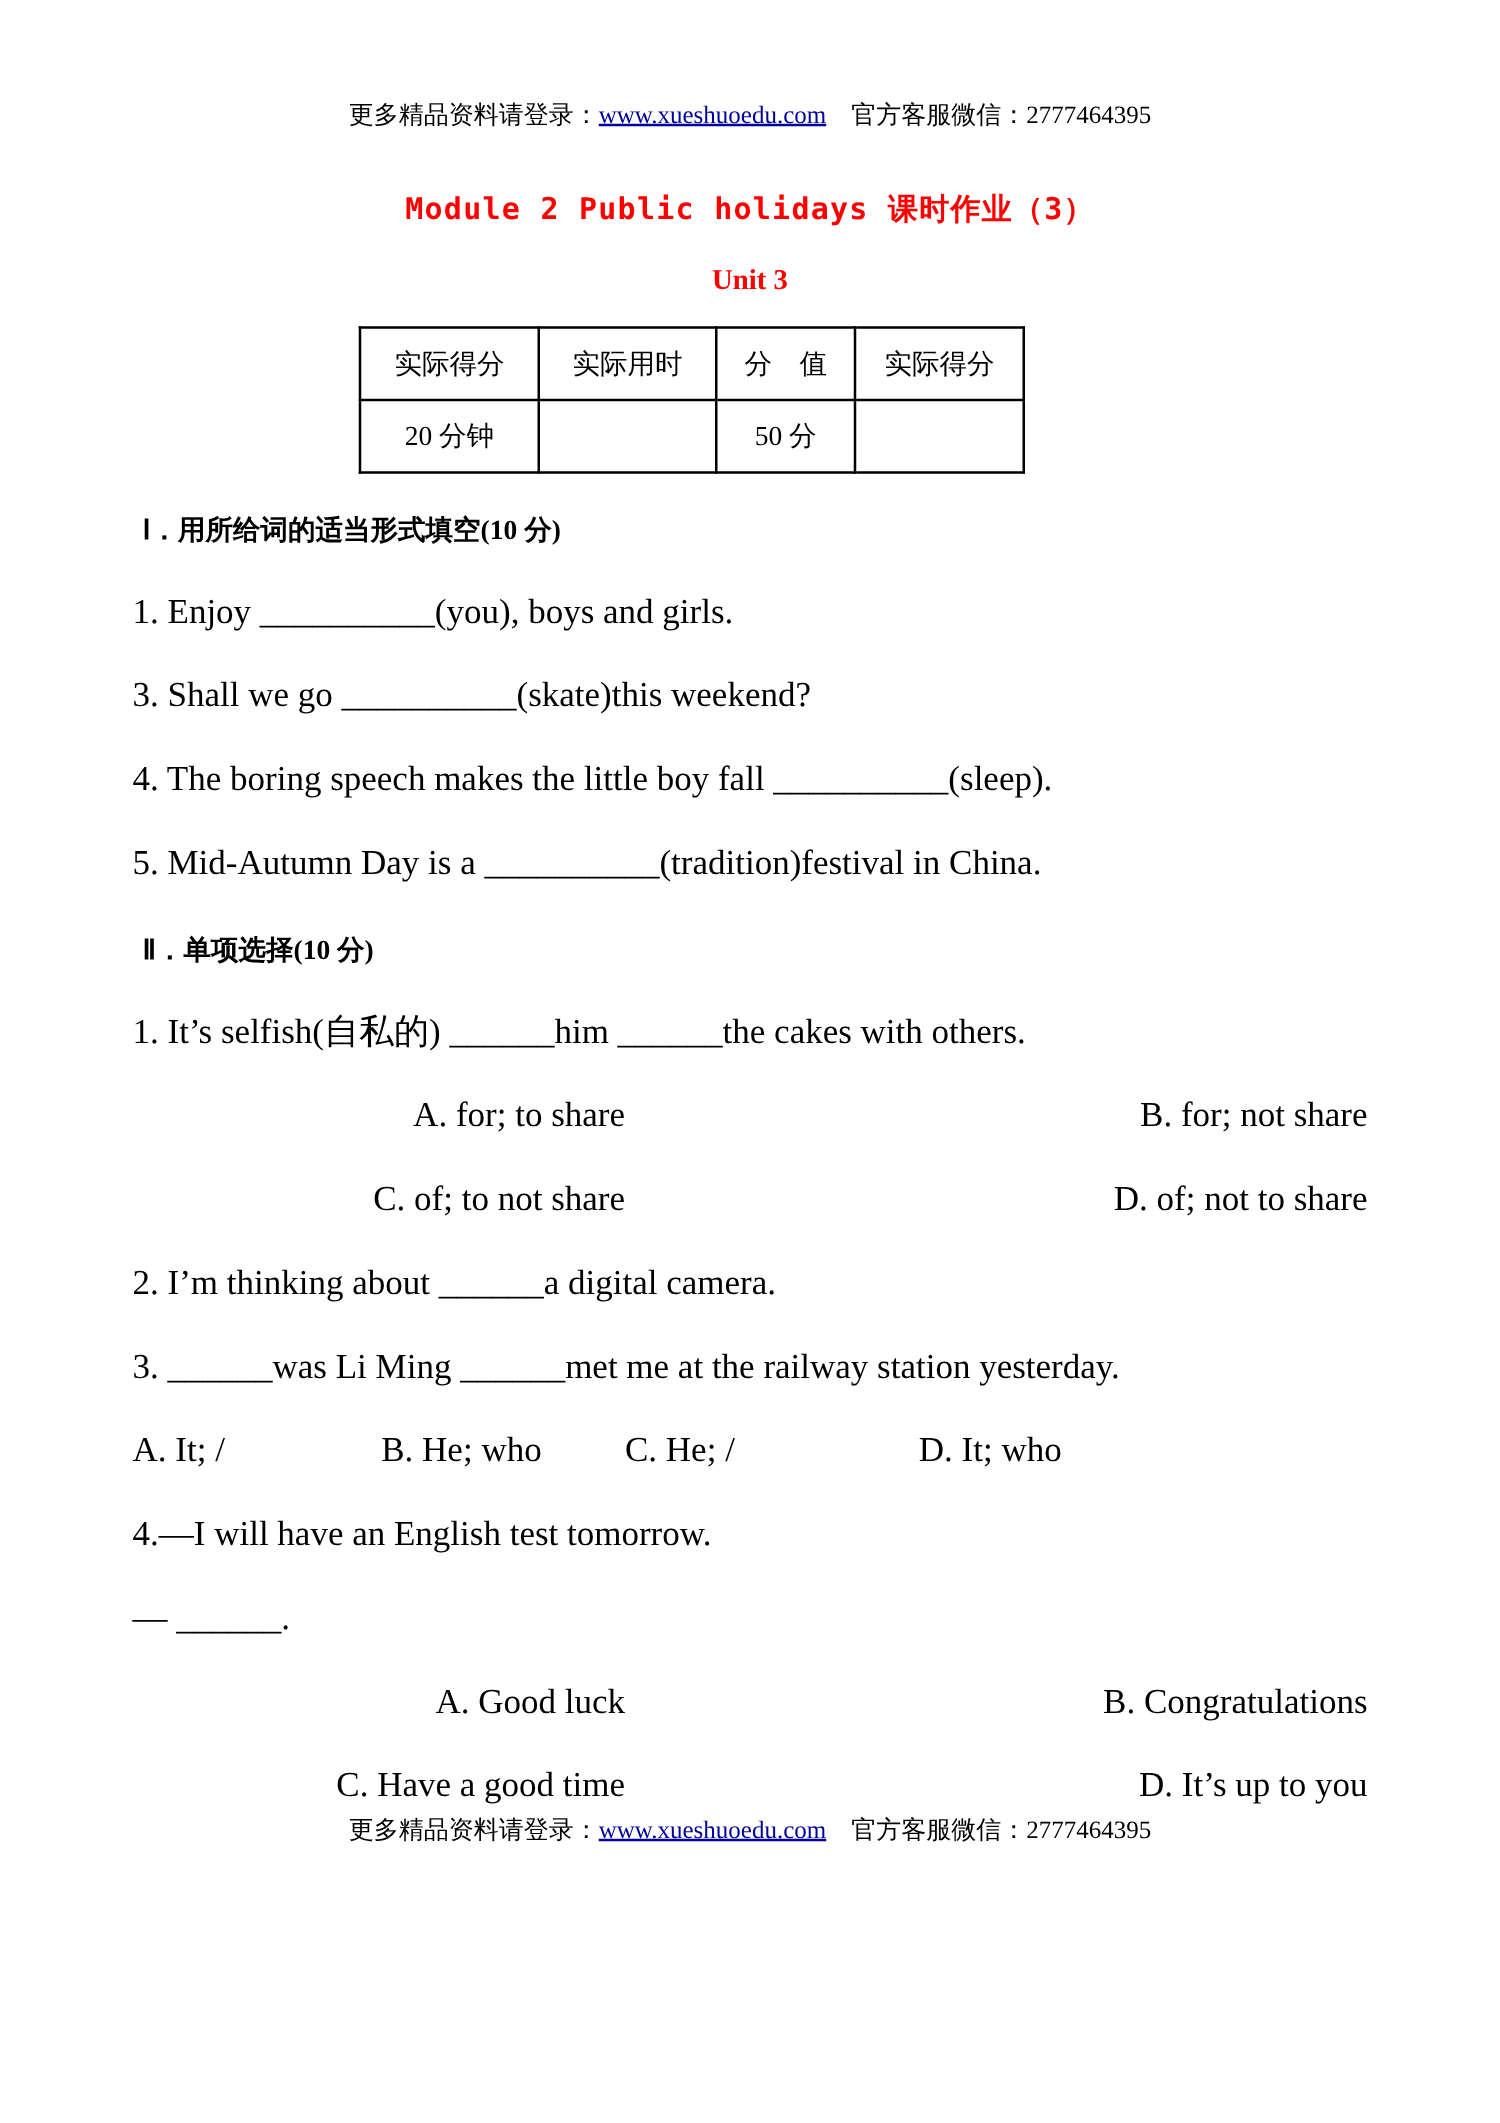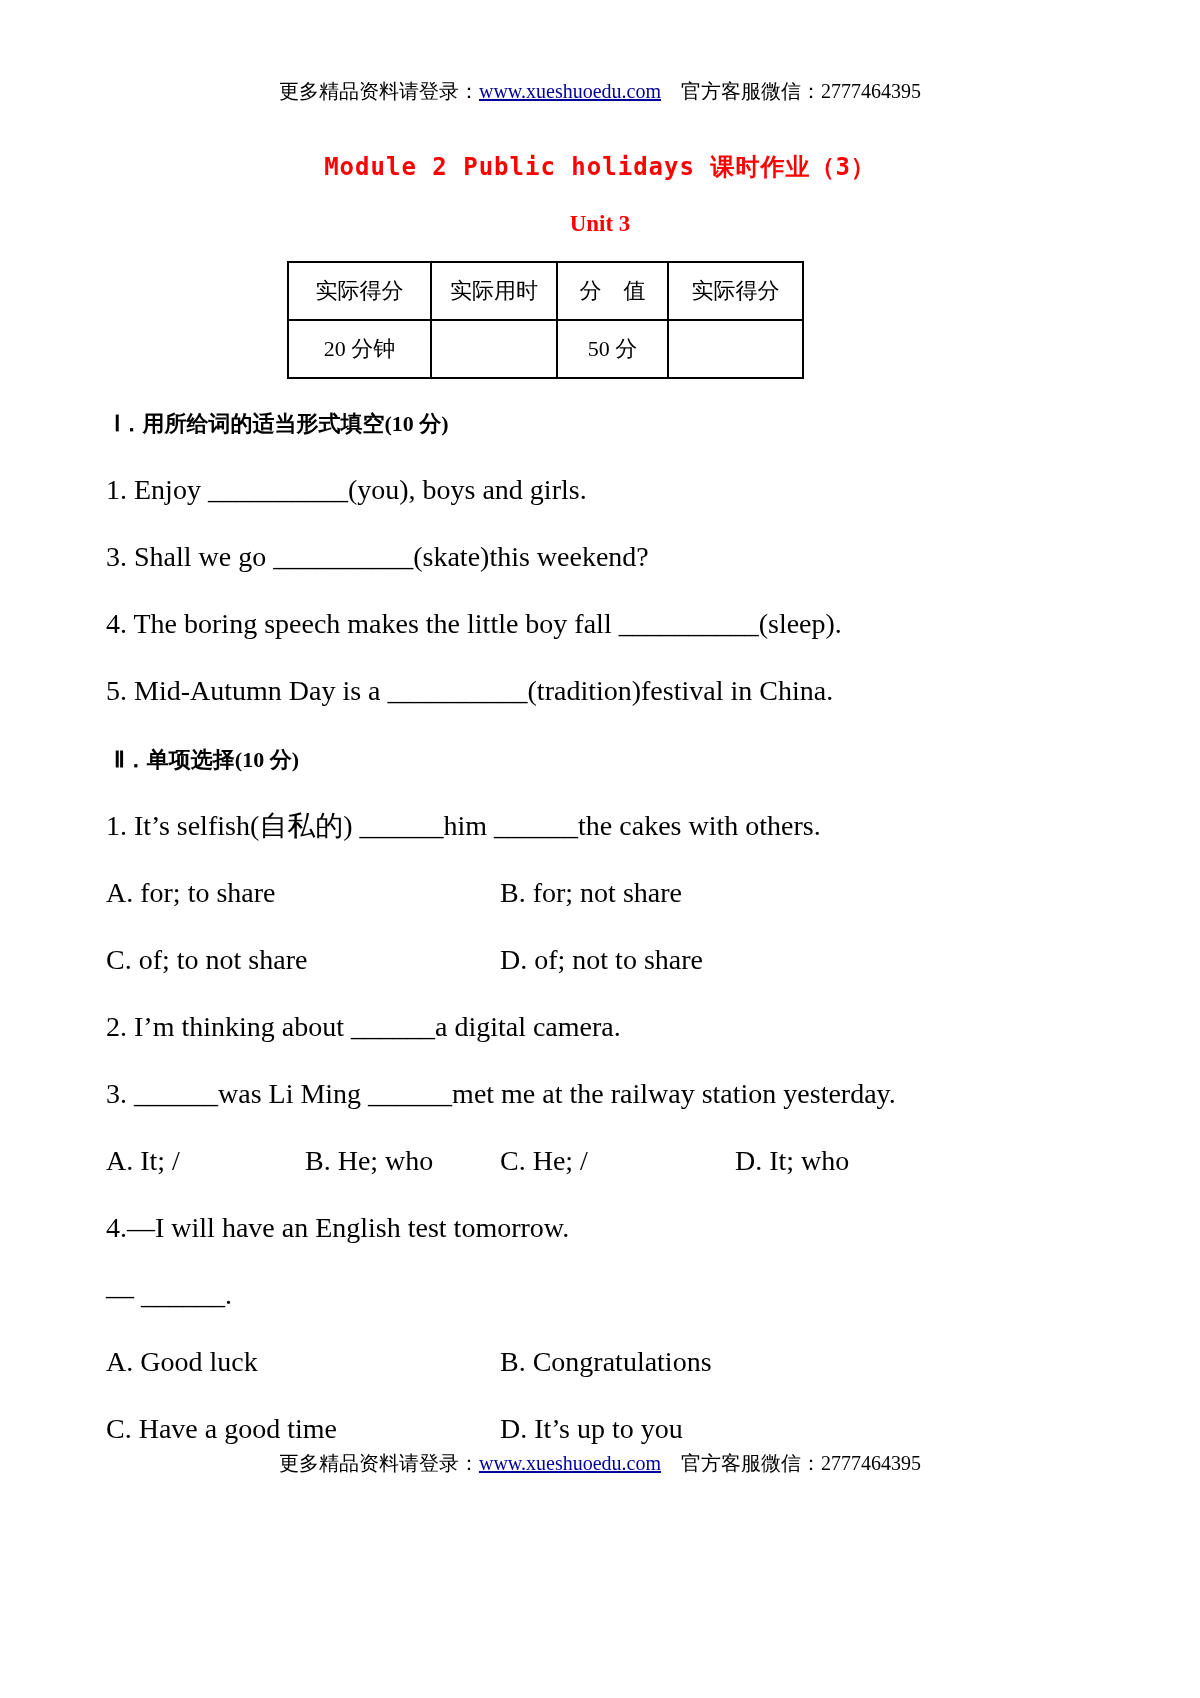--- a/index.html
+++ b/index.html
@@ -48,38 +48,39 @@
     font-size: 22px;
   }
   .score-table td {
     border: 2px solid #000000;
     text-align: center;
     vertical-align: middle;
     height: 58px;
     padding: 0 6px;
   }
   .score-table td.c1 { width: 143px; }
-  .score-table td.c2 { width: 126px; }
+  .score-table td.c2 { width: 142px; }
   .score-table td.c3 { width: 111px; }
   .score-table td.c4 { width: 135px; }
   .section-heading {
     margin-top: 30px;
     font-size: 22px;
     font-weight: bold;
     padding-left: 8px;
   }
   .section-heading.second { margin-top: 38px; }
   .q {
     margin-top: 34px;
     font-size: 28px;
     line-height: 1.18;
   }
   .opts2 {
     display: grid;
     grid-template-columns: 394px 1fr;
+    text-align: right;
   }
   .opts4 {
     display: grid;
     grid-template-columns: 199px 195px 235px 1fr;
   }
   .footer {
     position: absolute;
     top: 1450px;
     left: 0;
     width: 100%;

